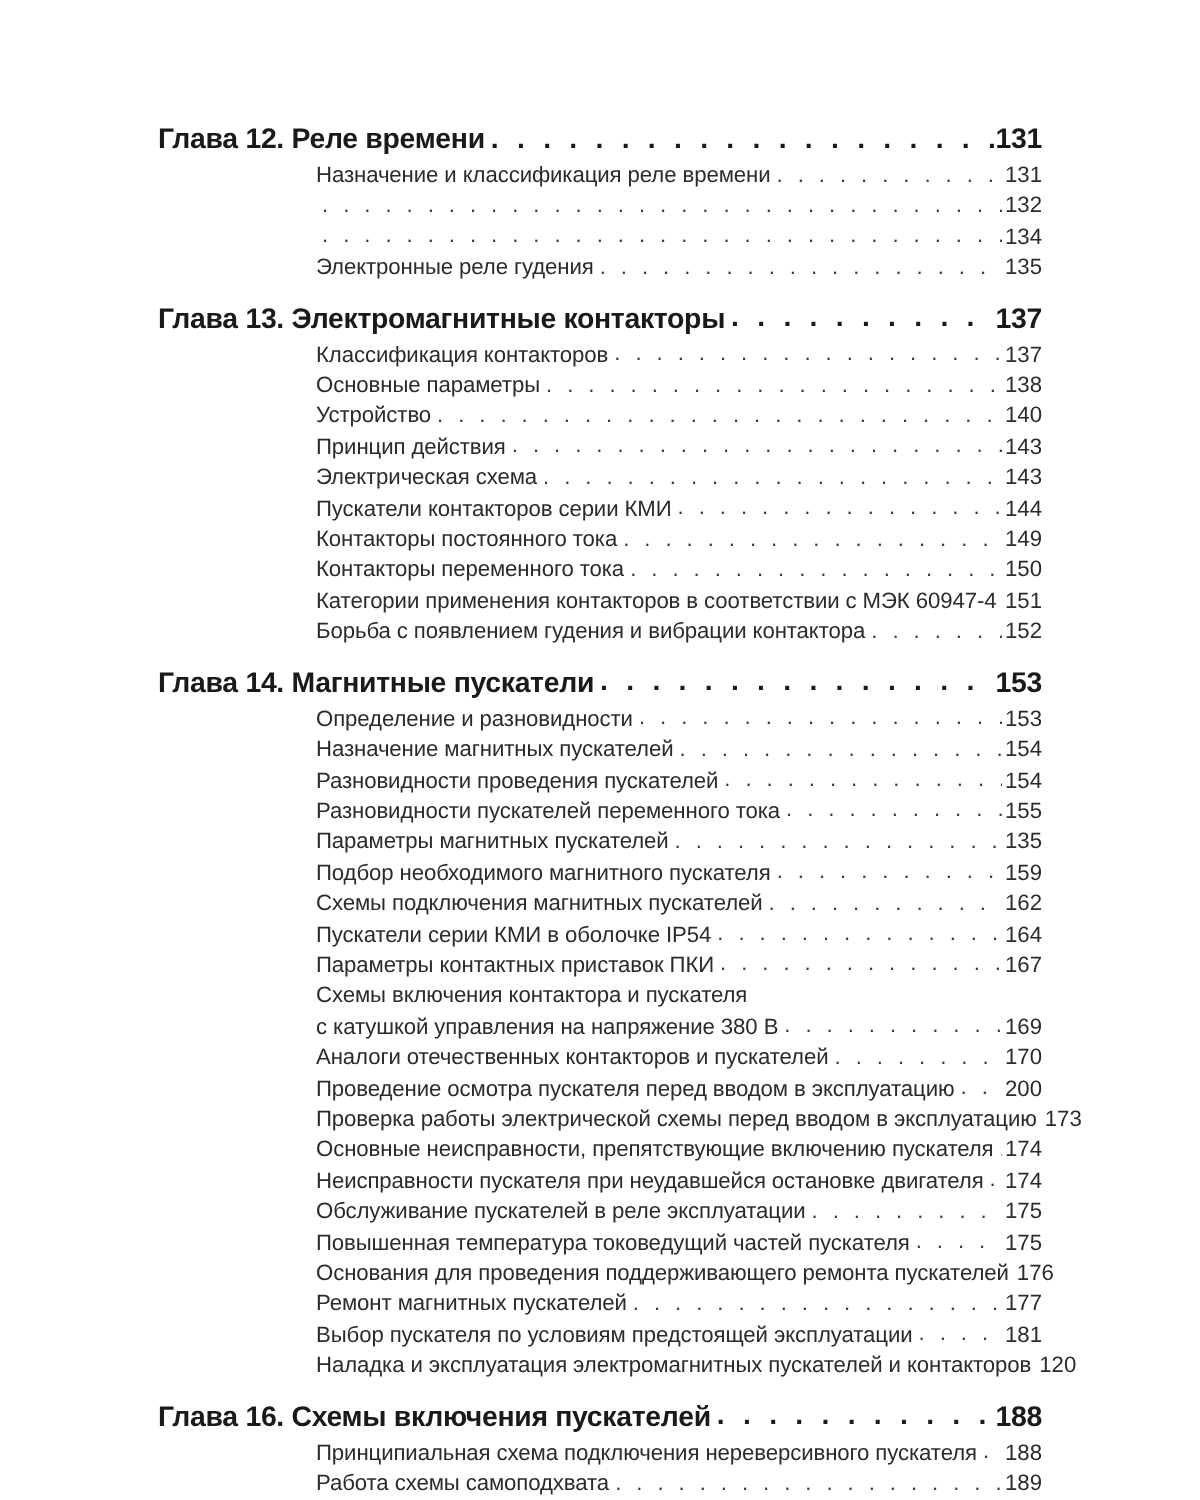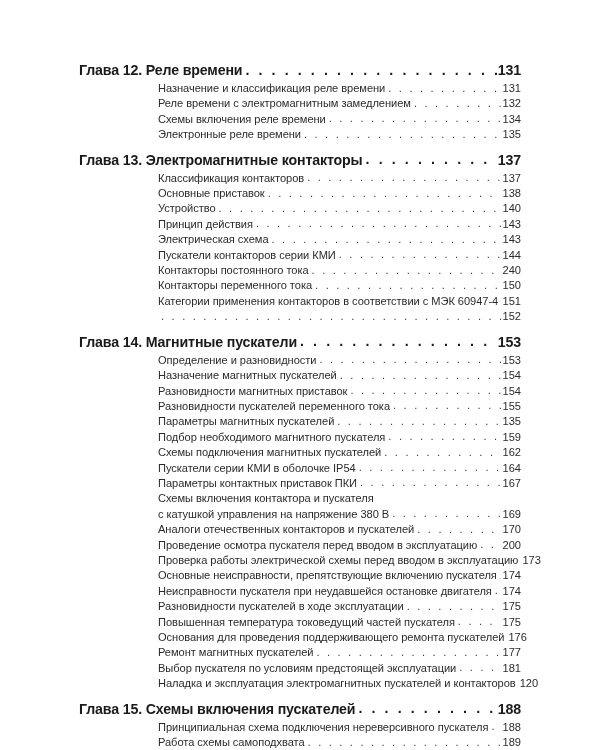--- a/index.html
+++ b/index.html
@@ -129,56 +129,54 @@
       </li>
       <li class="section">
         <div class="row">
           <span class="title">Назначение и классификация реле времени</span>
           <span class="leader" aria-hidden="true">. . . . . . . . . . . . . . . . . . . . . . . . . . . . . . . . . . . . . . . . . . . . . . . . . . . . . . . . . . . . . . . . . . . . . . . . . . . . . . . . . . . . . . . . . . . . . . . . . . . . . . . . . . . . . . . . . . . . . . . . . . . . . . . . . . . . . . . . . . . </span>
           <span class="page">131</span>
         </div>
       </li>
       <li class="section">
         <div class="row">
-          <span class="title">Реле времени с электромагнитным замедлением</span>
           <span class="leader" aria-hidden="true">. . . . . . . . . . . . . . . . . . . . . . . . . . . . . . . . . . . . . . . . . . . . . . . . . . . . . . . . . . . . . . . . . . . . . . . . . . . . . . . . . . . . . . . . . . . . . . . . . . . . . . . . . . . . . . . . . . . . . . . . . . . . . . . . . . . . . . . . . . . </span>
           <span class="page">132</span>
         </div>
       </li>
       <li class="section">
         <div class="row">
-          <span class="title">Схемы включения реле времени</span>
           <span class="leader" aria-hidden="true">. . . . . . . . . . . . . . . . . . . . . . . . . . . . . . . . . . . . . . . . . . . . . . . . . . . . . . . . . . . . . . . . . . . . . . . . . . . . . . . . . . . . . . . . . . . . . . . . . . . . . . . . . . . . . . . . . . . . . . . . . . . . . . . . . . . . . . . . . . . </span>
           <span class="page">134</span>
         </div>
       </li>
       <li class="section">
         <div class="row">
-          <span class="title">Электронные реле времени</span>
+          <span class="title">Электронные реле гудения</span>
           <span class="leader" aria-hidden="true">. . . . . . . . . . . . . . . . . . . . . . . . . . . . . . . . . . . . . . . . . . . . . . . . . . . . . . . . . . . . . . . . . . . . . . . . . . . . . . . . . . . . . . . . . . . . . . . . . . . . . . . . . . . . . . . . . . . . . . . . . . . . . . . . . . . . . . . . . . . </span>
           <span class="page">135</span>
         </div>
       </li>
       <li class="chapter">
         <div class="row">
           <span class="title">Глава 13. Электромагнитные контакторы</span>
           <span class="leader" aria-hidden="true">. . . . . . . . . . . . . . . . . . . . . . . . . . . . . . . . . . . . . . . . . . . . . . . . . . . . . . . . . . . . . . . . . . . . . . . . . . . . . . . . . . . . . . . . . . . . . . . . . . . . . . . . . . . . . . . . . . . . . . . . . . . . . . . . . . . . . . . . . . . </span>
           <span class="page">137</span>
         </div>
       </li>
       <li class="section">
         <div class="row">
           <span class="title">Классификация контакторов</span>
           <span class="leader" aria-hidden="true">. . . . . . . . . . . . . . . . . . . . . . . . . . . . . . . . . . . . . . . . . . . . . . . . . . . . . . . . . . . . . . . . . . . . . . . . . . . . . . . . . . . . . . . . . . . . . . . . . . . . . . . . . . . . . . . . . . . . . . . . . . . . . . . . . . . . . . . . . . . </span>
           <span class="page">137</span>
         </div>
       </li>
       <li class="section">
         <div class="row">
-          <span class="title">Основные приставок</span>
+          <span class="title">Основные параметры</span>
           <span class="leader" aria-hidden="true">. . . . . . . . . . . . . . . . . . . . . . . . . . . . . . . . . . . . . . . . . . . . . . . . . . . . . . . . . . . . . . . . . . . . . . . . . . . . . . . . . . . . . . . . . . . . . . . . . . . . . . . . . . . . . . . . . . . . . . . . . . . . . . . . . . . . . . . . . . . </span>
           <span class="page">138</span>
         </div>
       </li>
       <li class="section">
         <div class="row">
           <span class="title">Устройство</span>
           <span class="leader" aria-hidden="true">. . . . . . . . . . . . . . . . . . . . . . . . . . . . . . . . . . . . . . . . . . . . . . . . . . . . . . . . . . . . . . . . . . . . . . . . . . . . . . . . . . . . . . . . . . . . . . . . . . . . . . . . . . . . . . . . . . . . . . . . . . . . . . . . . . . . . . . . . . . </span>
           <span class="page">140</span>
         </div>
@@ -201,39 +199,40 @@
         <div class="row">
           <span class="title">Пускатели контакторов серии КМИ</span>
           <span class="leader" aria-hidden="true">. . . . . . . . . . . . . . . . . . . . . . . . . . . . . . . . . . . . . . . . . . . . . . . . . . . . . . . . . . . . . . . . . . . . . . . . . . . . . . . . . . . . . . . . . . . . . . . . . . . . . . . . . . . . . . . . . . . . . . . . . . . . . . . . . . . . . . . . . . . </span>
           <span class="page">144</span>
         </div>
       </li>
       <li class="section">
         <div class="row">
           <span class="title">Контакторы постоянного тока</span>
           <span class="leader" aria-hidden="true">. . . . . . . . . . . . . . . . . . . . . . . . . . . . . . . . . . . . . . . . . . . . . . . . . . . . . . . . . . . . . . . . . . . . . . . . . . . . . . . . . . . . . . . . . . . . . . . . . . . . . . . . . . . . . . . . . . . . . . . . . . . . . . . . . . . . . . . . . . . </span>
-          <span class="page">240</span>
+          <span class="page">149</span>
         </div>
       </li>
       <li class="section">
         <div class="row">
           <span class="title">Контакторы переменного тока</span>
           <span class="leader" aria-hidden="true">. . . . . . . . . . . . . . . . . . . . . . . . . . . . . . . . . . . . . . . . . . . . . . . . . . . . . . . . . . . . . . . . . . . . . . . . . . . . . . . . . . . . . . . . . . . . . . . . . . . . . . . . . . . . . . . . . . . . . . . . . . . . . . . . . . . . . . . . . . . </span>
           <span class="page">150</span>
         </div>
       </li>
       <li class="section">
         <div class="row">
           <span class="title">Категории применения контакторов в соответствии с МЭК 60947-4</span>
           <span class="leader" aria-hidden="true">. . . . . . . . . . . . . . . . . . . . . . . . . . . . . . . . . . . . . . . . . . . . . . . . . . . . . . . . . . . . . . . . . . . . . . . . . . . . . . . . . . . . . . . . . . . . . . . . . . . . . . . . . . . . . . . . . . . . . . . . . . . . . . . . . . . . . . . . . . . </span>
           <span class="page">151</span>
         </div>
       </li>
       <li class="section">
         <div class="row">
+          <span class="title">Борьба с появлением гудения и вибрации контактора</span>
           <span class="leader" aria-hidden="true">. . . . . . . . . . . . . . . . . . . . . . . . . . . . . . . . . . . . . . . . . . . . . . . . . . . . . . . . . . . . . . . . . . . . . . . . . . . . . . . . . . . . . . . . . . . . . . . . . . . . . . . . . . . . . . . . . . . . . . . . . . . . . . . . . . . . . . . . . . . </span>
           <span class="page">152</span>
         </div>
       </li>
       <li class="chapter">
         <div class="row">
           <span class="title">Глава 14. Магнитные пускатели</span>
           <span class="leader" aria-hidden="true">. . . . . . . . . . . . . . . . . . . . . . . . . . . . . . . . . . . . . . . . . . . . . . . . . . . . . . . . . . . . . . . . . . . . . . . . . . . . . . . . . . . . . . . . . . . . . . . . . . . . . . . . . . . . . . . . . . . . . . . . . . . . . . . . . . . . . . . . . . . </span>
           <span class="page">153</span>
         </div>
@@ -247,21 +246,21 @@
       </li>
       <li class="section">
         <div class="row">
           <span class="title">Назначение магнитных пускателей</span>
           <span class="leader" aria-hidden="true">. . . . . . . . . . . . . . . . . . . . . . . . . . . . . . . . . . . . . . . . . . . . . . . . . . . . . . . . . . . . . . . . . . . . . . . . . . . . . . . . . . . . . . . . . . . . . . . . . . . . . . . . . . . . . . . . . . . . . . . . . . . . . . . . . . . . . . . . . . . </span>
           <span class="page">154</span>
         </div>
       </li>
       <li class="section">
         <div class="row">
-          <span class="title">Разновидности магнитных приставок</span>
+          <span class="title">Разновидности проведения пускателей</span>
           <span class="leader" aria-hidden="true">. . . . . . . . . . . . . . . . . . . . . . . . . . . . . . . . . . . . . . . . . . . . . . . . . . . . . . . . . . . . . . . . . . . . . . . . . . . . . . . . . . . . . . . . . . . . . . . . . . . . . . . . . . . . . . . . . . . . . . . . . . . . . . . . . . . . . . . . . . . </span>
           <span class="page">154</span>
         </div>
       </li>
       <li class="section">
         <div class="row">
           <span class="title">Разновидности пускателей переменного тока</span>
           <span class="leader" aria-hidden="true">. . . . . . . . . . . . . . . . . . . . . . . . . . . . . . . . . . . . . . . . . . . . . . . . . . . . . . . . . . . . . . . . . . . . . . . . . . . . . . . . . . . . . . . . . . . . . . . . . . . . . . . . . . . . . . . . . . . . . . . . . . . . . . . . . . . . . . . . . . . </span>
           <span class="page">155</span>
         </div>
@@ -341,21 +340,21 @@
       </li>
       <li class="section">
         <div class="row">
           <span class="title">Неисправности пускателя при неудавшейся остановке двигателя</span>
           <span class="leader" aria-hidden="true">. . . . . . . . . . . . . . . . . . . . . . . . . . . . . . . . . . . . . . . . . . . . . . . . . . . . . . . . . . . . . . . . . . . . . . . . . . . . . . . . . . . . . . . . . . . . . . . . . . . . . . . . . . . . . . . . . . . . . . . . . . . . . . . . . . . . . . . . . . . </span>
           <span class="page">174</span>
         </div>
       </li>
       <li class="section">
         <div class="row">
-          <span class="title">Разновидности пускателей в ходе эксплуатации</span>
+          <span class="title">Обслуживание пускателей в реле эксплуатации</span>
           <span class="leader" aria-hidden="true">. . . . . . . . . . . . . . . . . . . . . . . . . . . . . . . . . . . . . . . . . . . . . . . . . . . . . . . . . . . . . . . . . . . . . . . . . . . . . . . . . . . . . . . . . . . . . . . . . . . . . . . . . . . . . . . . . . . . . . . . . . . . . . . . . . . . . . . . . . . </span>
           <span class="page">175</span>
         </div>
       </li>
       <li class="section">
         <div class="row">
           <span class="title">Повышенная температура токоведущий частей пускателя</span>
           <span class="leader" aria-hidden="true">. . . . . . . . . . . . . . . . . . . . . . . . . . . . . . . . . . . . . . . . . . . . . . . . . . . . . . . . . . . . . . . . . . . . . . . . . . . . . . . . . . . . . . . . . . . . . . . . . . . . . . . . . . . . . . . . . . . . . . . . . . . . . . . . . . . . . . . . . . . </span>
           <span class="page">175</span>
         </div>
@@ -383,21 +382,21 @@
       </li>
       <li class="section">
         <div class="row">
           <span class="title">Наладка и эксплуатация электромагнитных пускателей и контакторов</span>
           <span class="leader" aria-hidden="true">. . . . . . . . . . . . . . . . . . . . . . . . . . . . . . . . . . . . . . . . . . . . . . . . . . . . . . . . . . . . . . . . . . . . . . . . . . . . . . . . . . . . . . . . . . . . . . . . . . . . . . . . . . . . . . . . . . . . . . . . . . . . . . . . . . . . . . . . . . . </span>
           <span class="page">120</span>
         </div>
       </li>
       <li class="chapter">
         <div class="row">
-          <span class="title">Глава 15. Схемы включения пускателей</span>
+          <span class="title">Глава 16. Схемы включения пускателей</span>
           <span class="leader" aria-hidden="true">. . . . . . . . . . . . . . . . . . . . . . . . . . . . . . . . . . . . . . . . . . . . . . . . . . . . . . . . . . . . . . . . . . . . . . . . . . . . . . . . . . . . . . . . . . . . . . . . . . . . . . . . . . . . . . . . . . . . . . . . . . . . . . . . . . . . . . . . . . . </span>
           <span class="page">188</span>
         </div>
       </li>
       <li class="section">
         <div class="row">
           <span class="title">Принципиальная схема подключения нереверсивного пускателя</span>
           <span class="leader" aria-hidden="true">. . . . . . . . . . . . . . . . . . . . . . . . . . . . . . . . . . . . . . . . . . . . . . . . . . . . . . . . . . . . . . . . . . . . . . . . . . . . . . . . . . . . . . . . . . . . . . . . . . . . . . . . . . . . . . . . . . . . . . . . . . . . . . . . . . . . . . . . . . . </span>
           <span class="page">188</span>
         </div>

